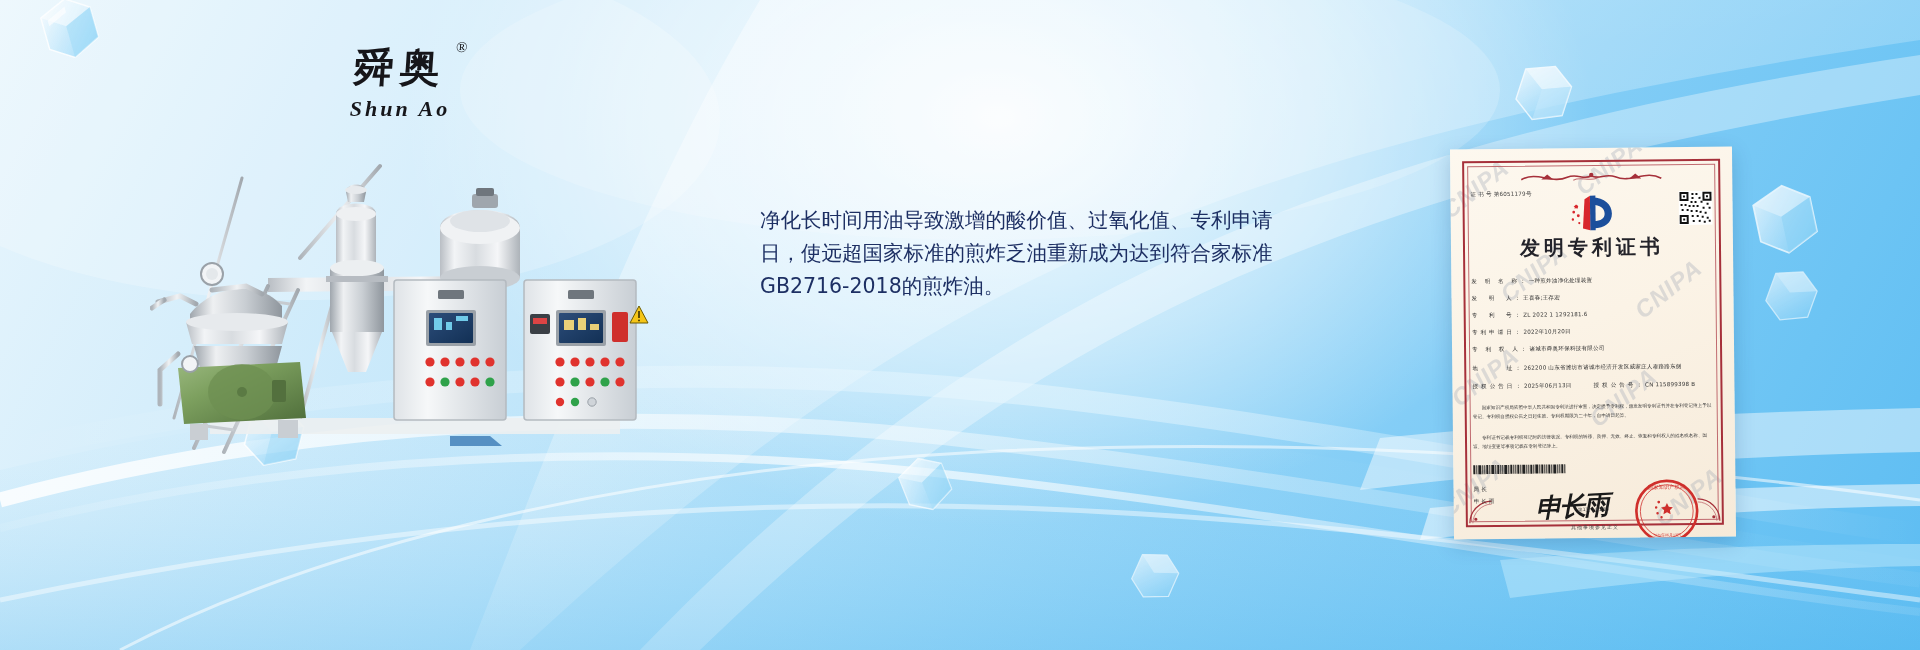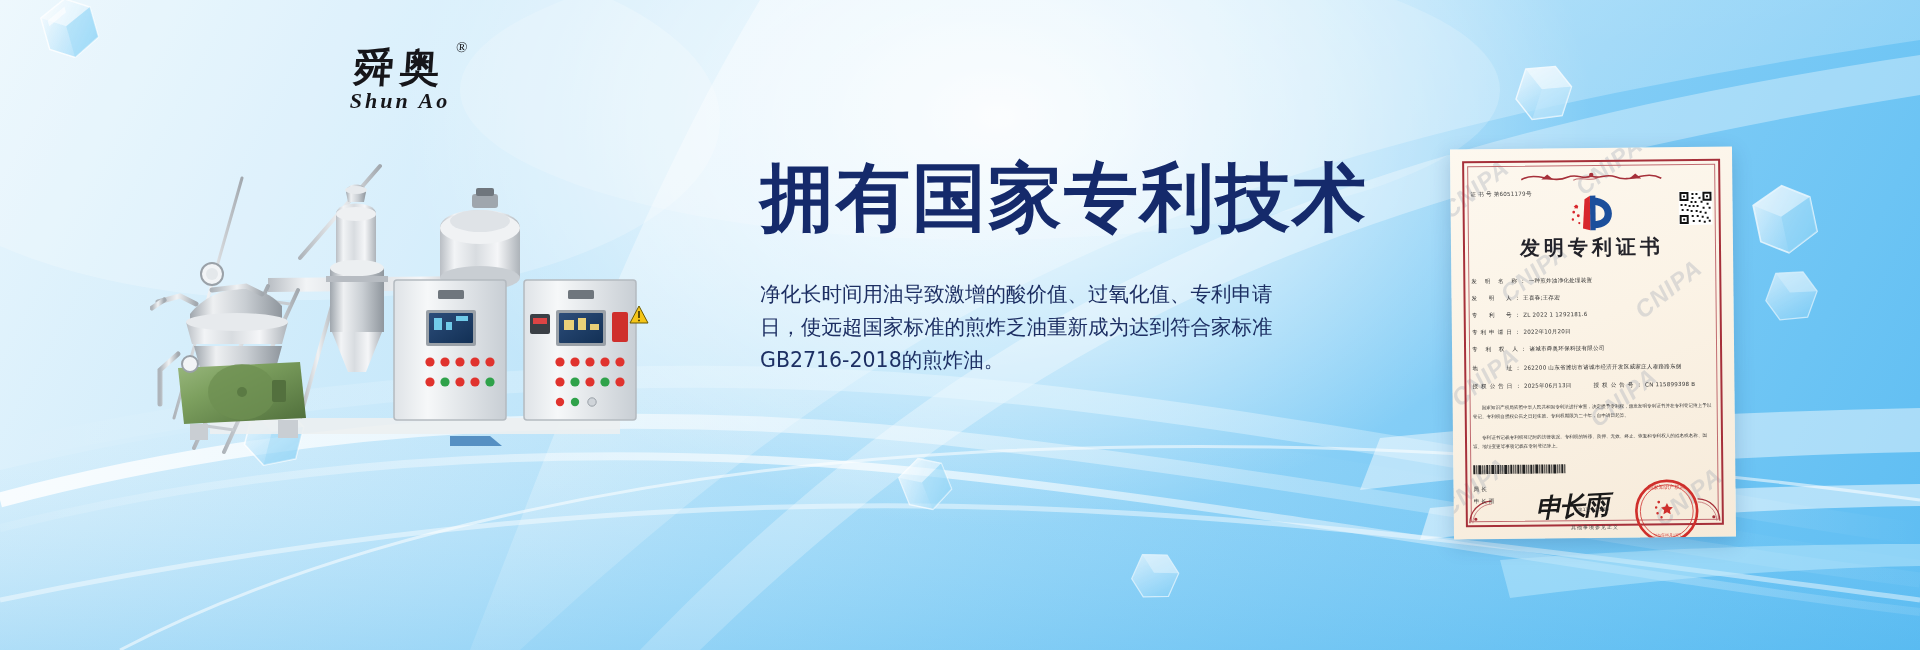--- a/index.html
+++ b/index.html
@@ -30,20 +30,21 @@
     font-family:"Liberation Serif","DejaVu Serif",serif;
     font-size:40px;font-weight:700;letter-spacing:6px;
     line-height:1;white-space:nowrap;position:relative;display:inline-block;
     transform:skewX(-4deg);
   }
   .logo-reg{
     position:absolute;right:-20px;top:-8px;
     font-size:15px;font-weight:400;letter-spacing:0;transform:none;
   }
   .logo-en{
+    margin-top:8px;
     font-family:"Liberation Serif","DejaVu Serif",serif;
     font-size:22px;font-style:italic;font-weight:700;letter-spacing:3px;
   }
 
   
   .machine{position:absolute;left:150px;top:118px;width:510px;height:350px;}
   .machine svg{width:100%;height:100%;display:block;}
 
   
   .copy{position:absolute;left:760px;top:160px;width:620px;}
@@ -462,21 +463,20 @@
         <path d="M356,268 L374,268"></path>
         <path d="M240,282 L244,282"></path>
         <path d="M330,302 L330,326"></path>
         <path d="M282,302 L282,322"></path>
       </g>
       <path d="M300,318 L340,318 L352,328 L300,328 Z" fill="#3b7ab5" opacity=".8"></path>
     </svg>
   </div>
 
   <div class="copy">
-    <div class="headline1">拥有国家专利技术</div>
     <div class="rule"></div>
     <div class="body-copy">净化长时间用油导致激增的酸价值、过氧化值、专利申请日，使远超国家标准的煎炸乏油重新成为达到符合家标准GB2716-2018的煎炸油。</div>
   </div>
 
   <div class="cert">
 
     <div class="cert-watermark">
       <span style="left:-14px;top:26px;">CNIPA</span>
       <span style="left:120px;top:4px;">CNIPA</span>
       <span style="left:44px;top:110px;">CNIPA</span>

